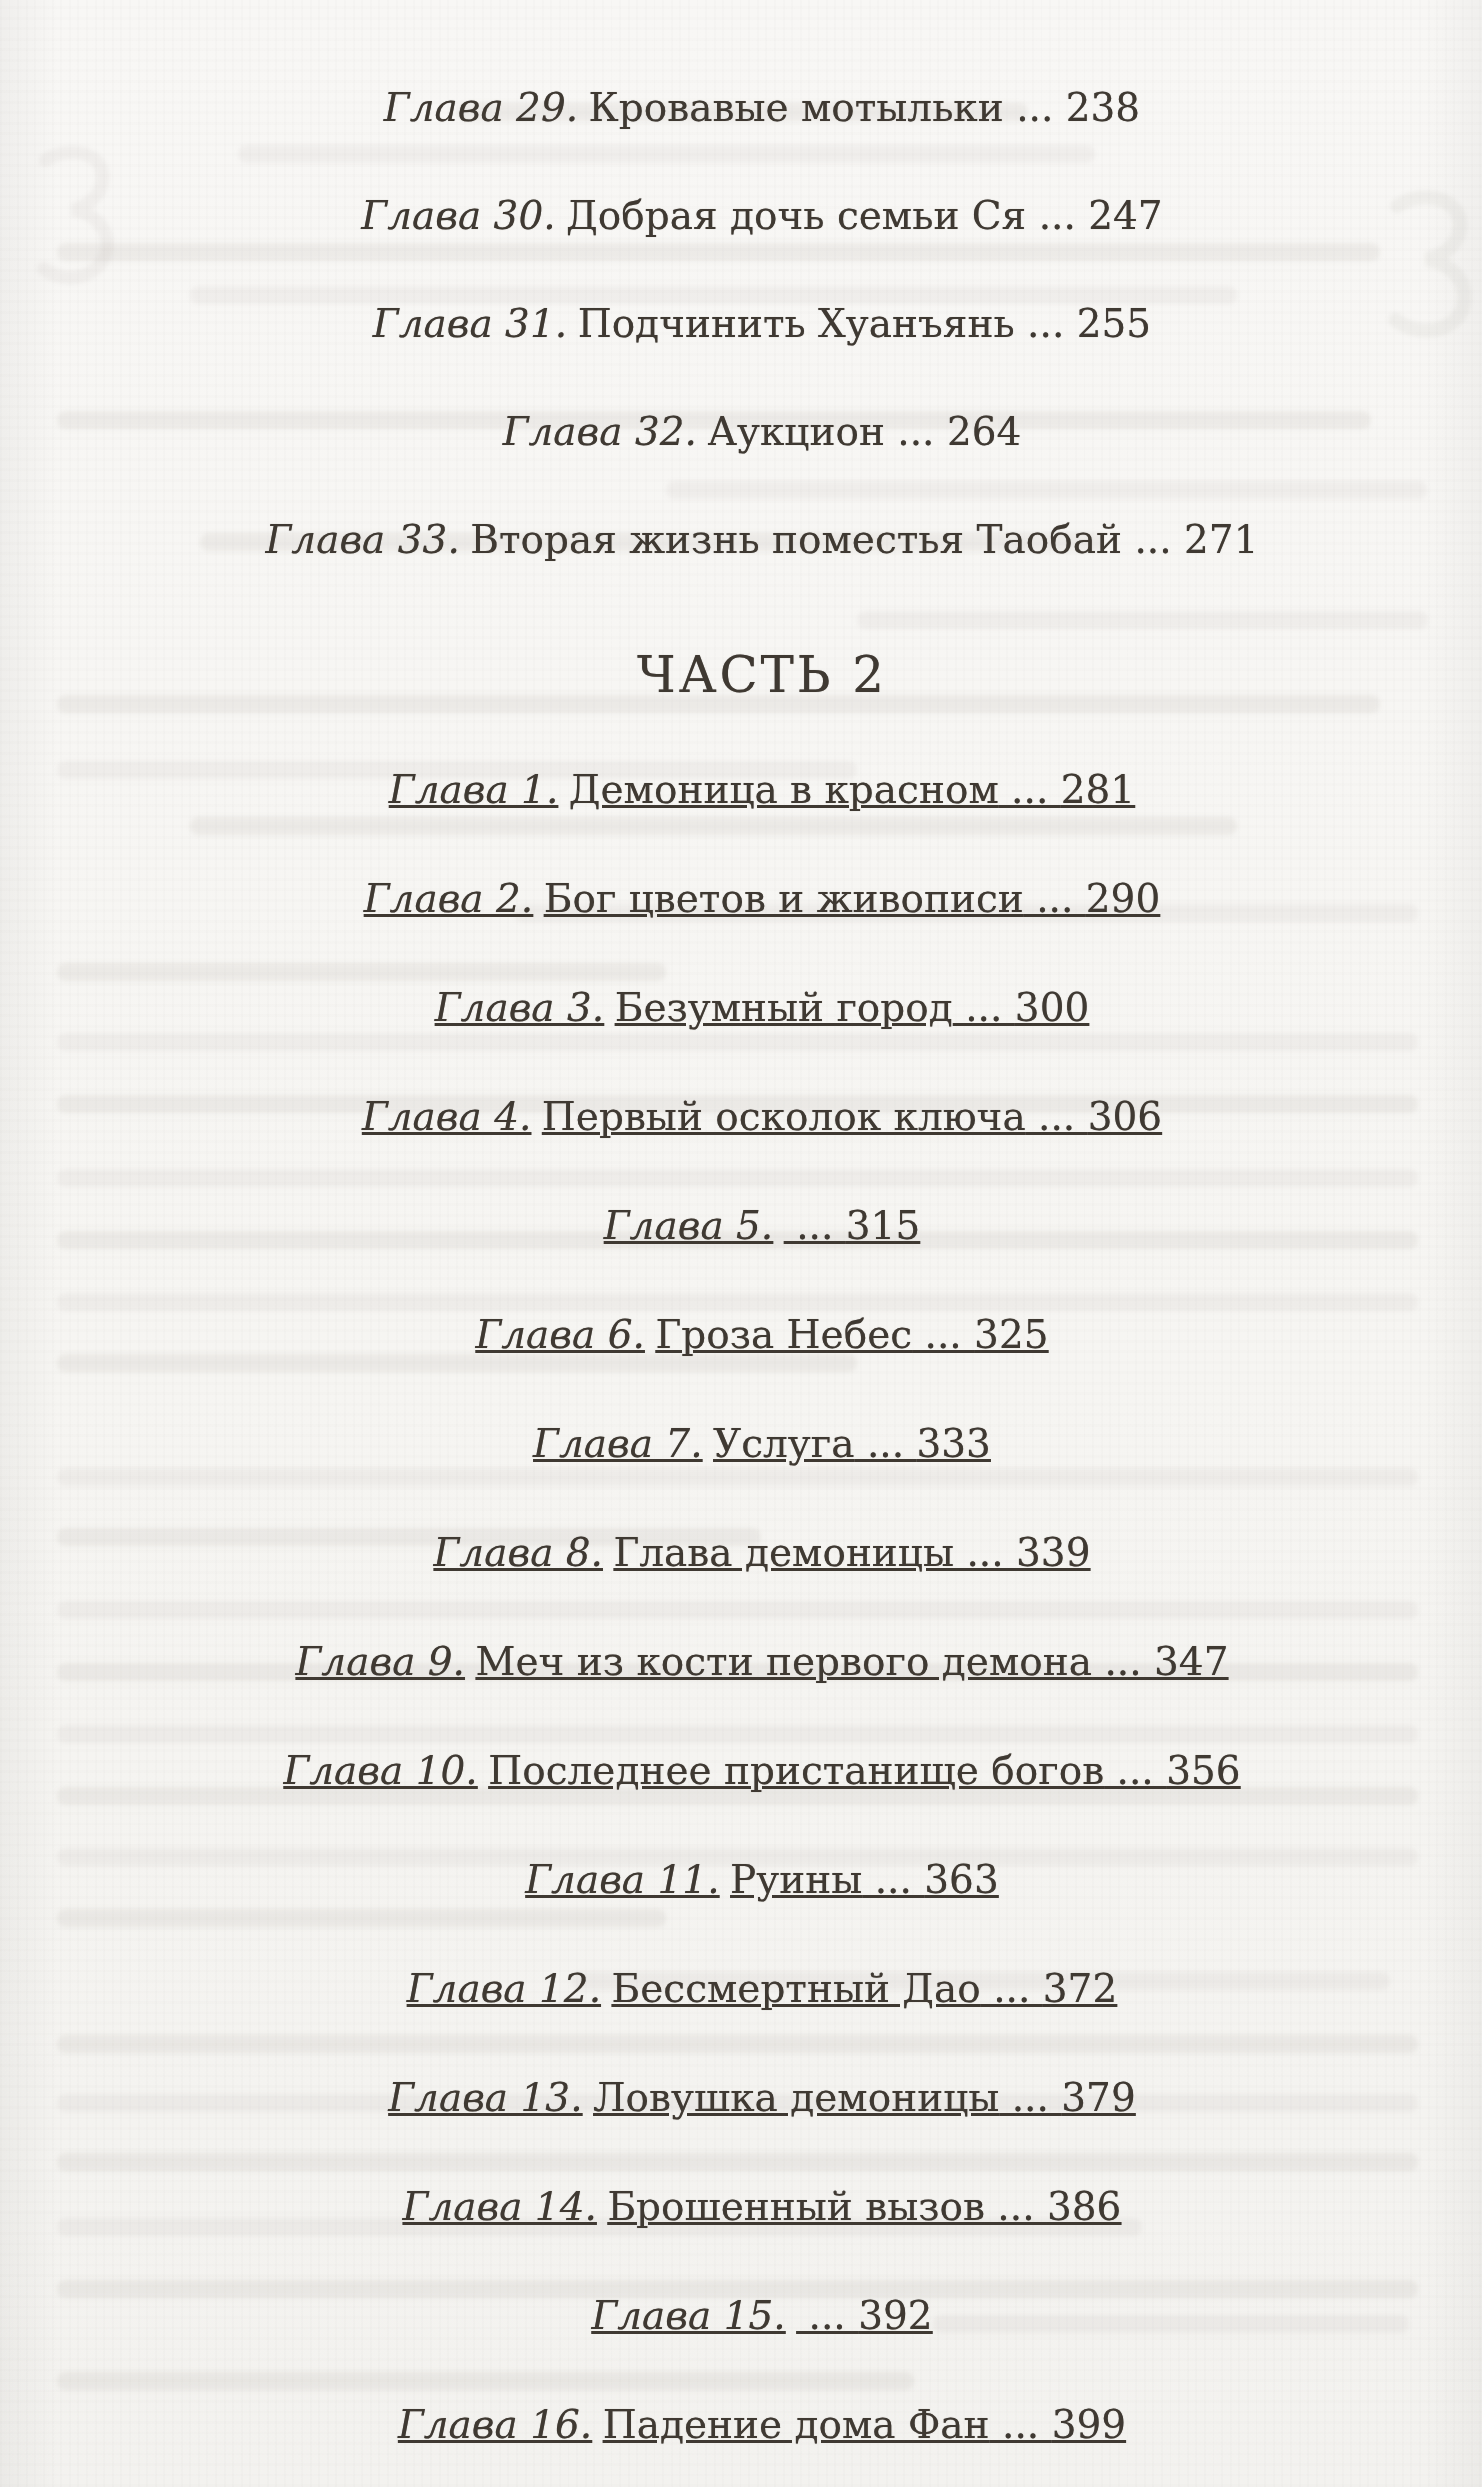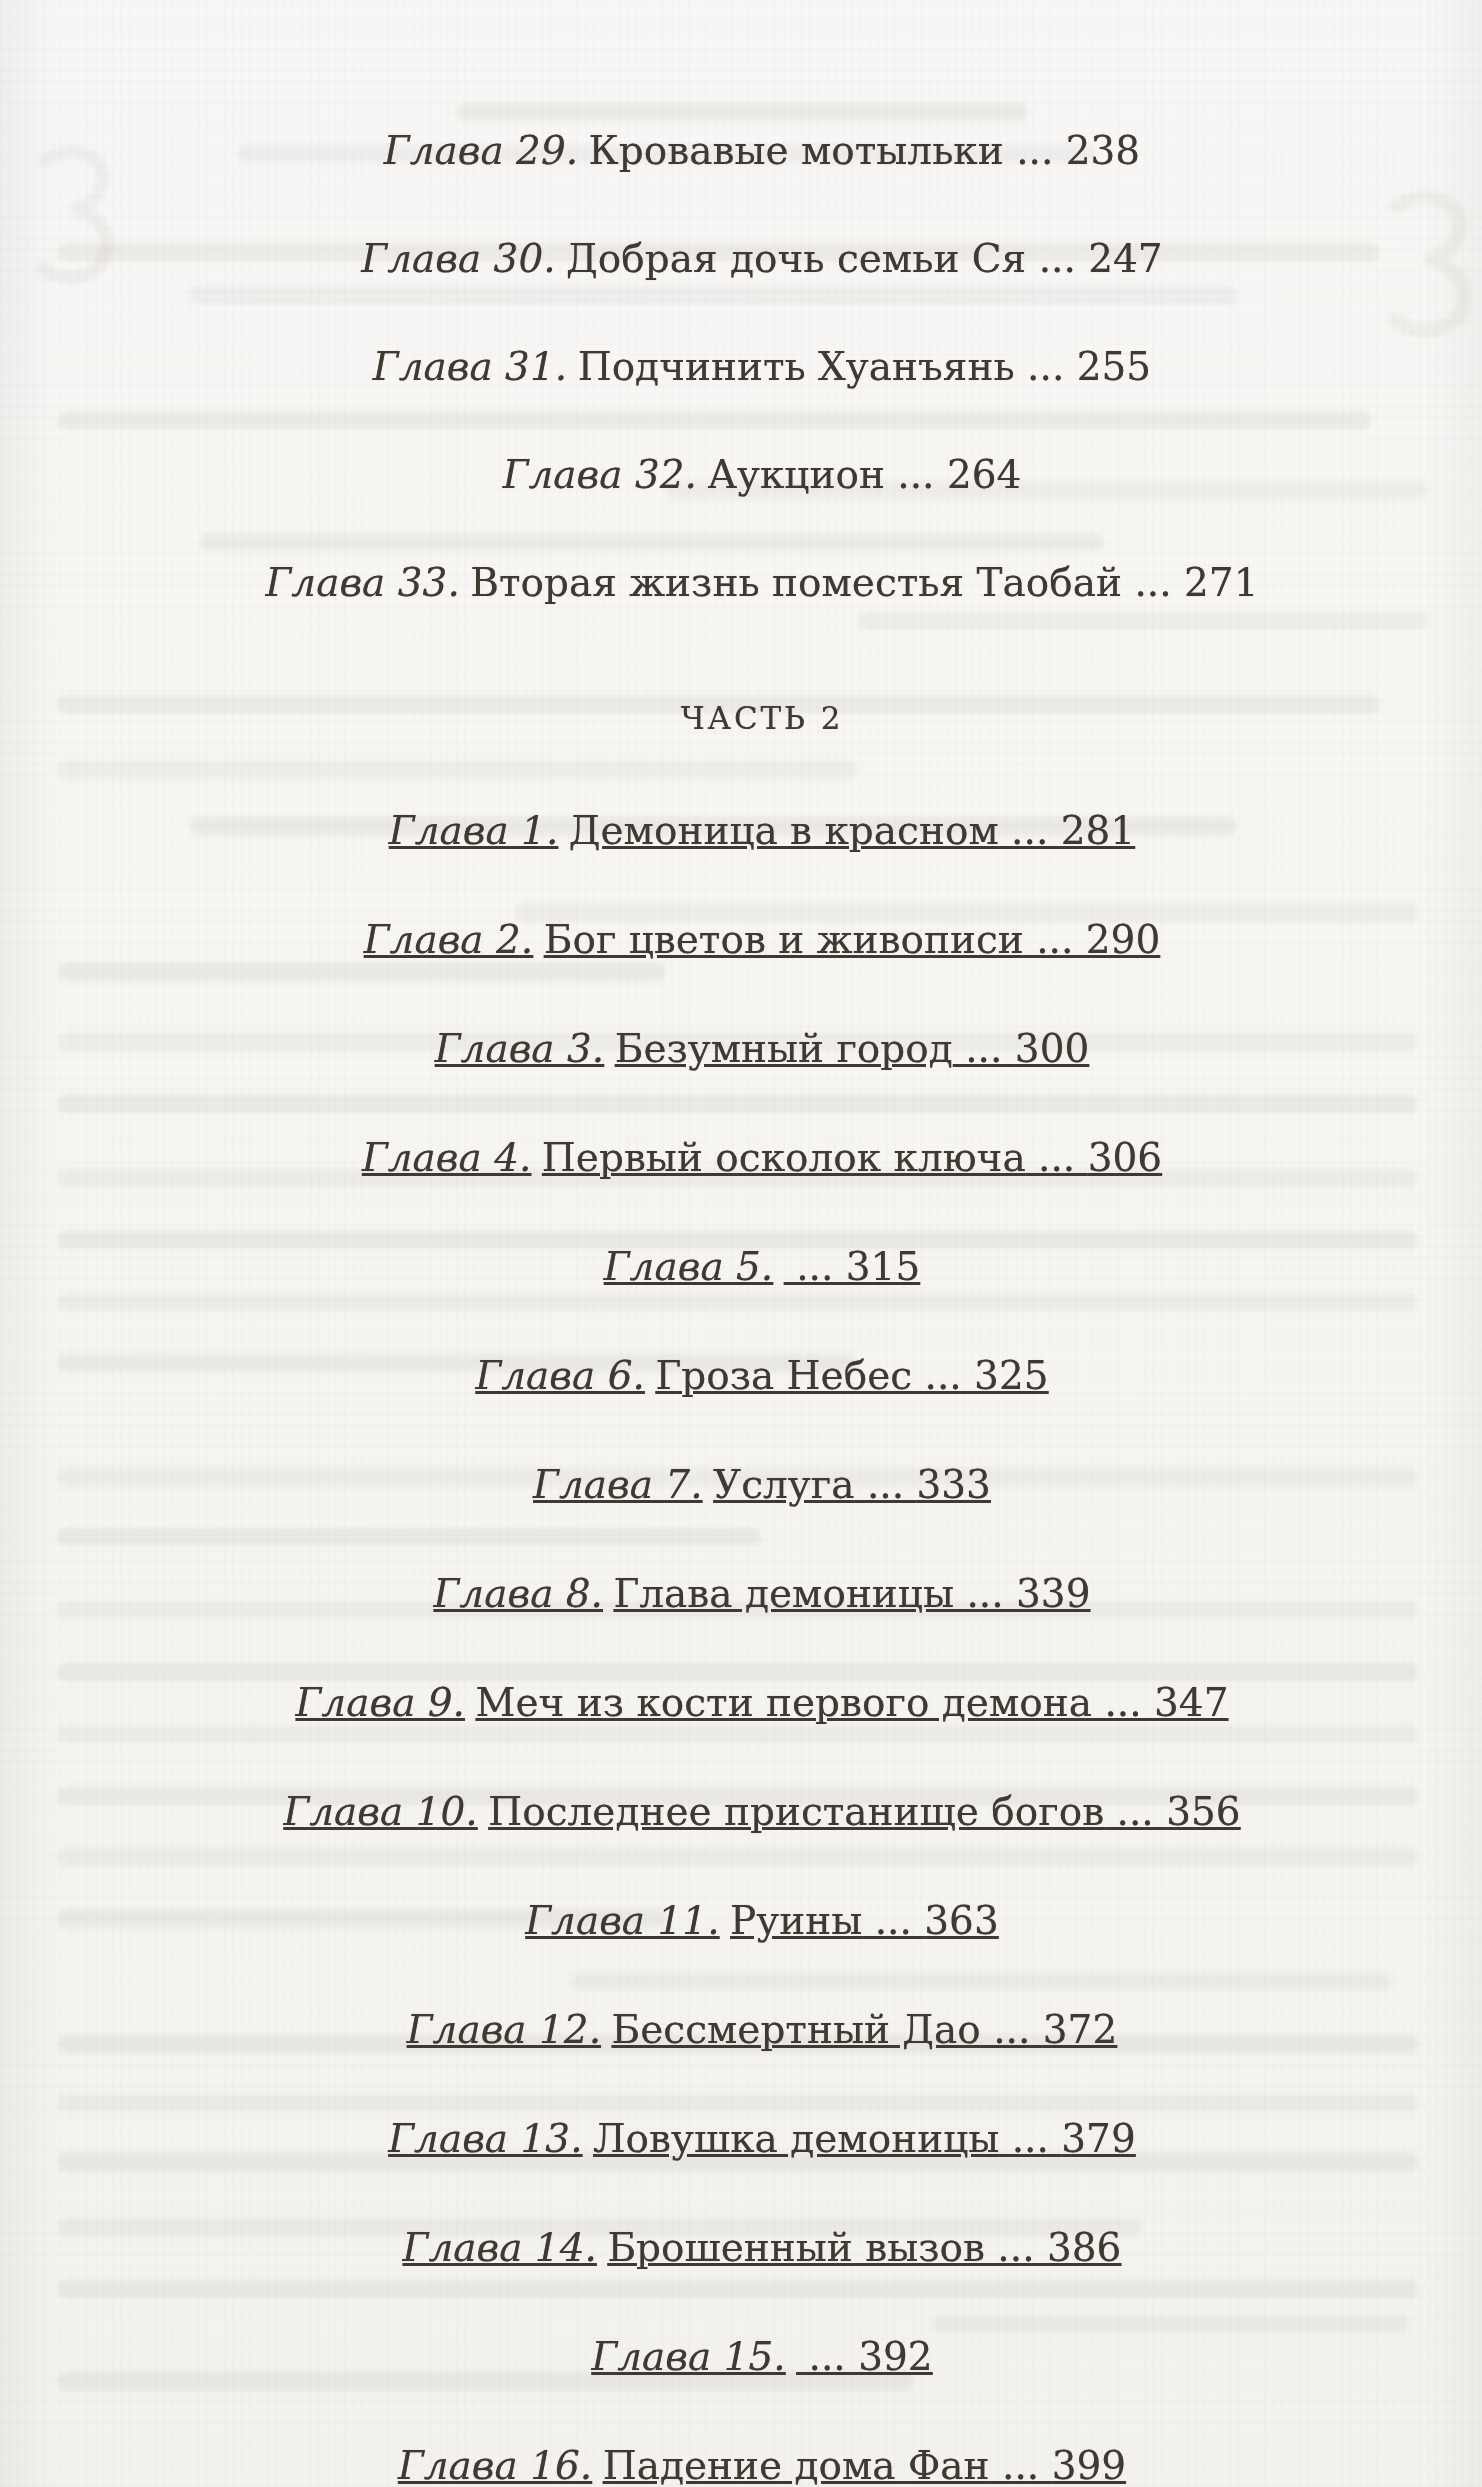--- a/index.html
+++ b/index.html
@@ -23,33 +23,33 @@
     background:rgba(104,96,86,0.07);
     filter:blur(2.9px);
   }
   .ghost-glyph{position:absolute;filter:blur(1.9px);pointer-events:none;}
   
   .toc{
     position:absolute;left:42px;top:0;width:1440px;
     text-align:center;
     text-shadow:0 0 0.7px rgba(63,57,50,0.65);
   }
-  .list-p1{padding-top:77px;}
+  .list-p1{padding-top:34px;}
   .row{
     height:69px;
     display:flex;align-items:center;justify-content:center;
     font-size:39px;line-height:1;white-space:nowrap;
   }
   .list-p2 .row{height:70px;}
   .pf{font-style:italic;margin-right:0.27em;}
   .dt{white-space:pre;}
   .part-head{
     margin-top:63px;height:76px;
     display:flex;align-items:center;justify-content:center;
-    font-size:31px;letter-spacing:2.9px;font-weight:normal;
+    font-size:50px;letter-spacing:2.9px;font-weight:normal;
   }
   .list-p2{margin-top:16px;text-decoration:underline;}
 </style>
 </head>
 <body>
 
 <div class="page">
 
   <div class="ghost-layer">
     <svg class="ghost-glyph" style="left:32px;top:143px;" width="86" height="143" viewBox="0 0 90 150">

